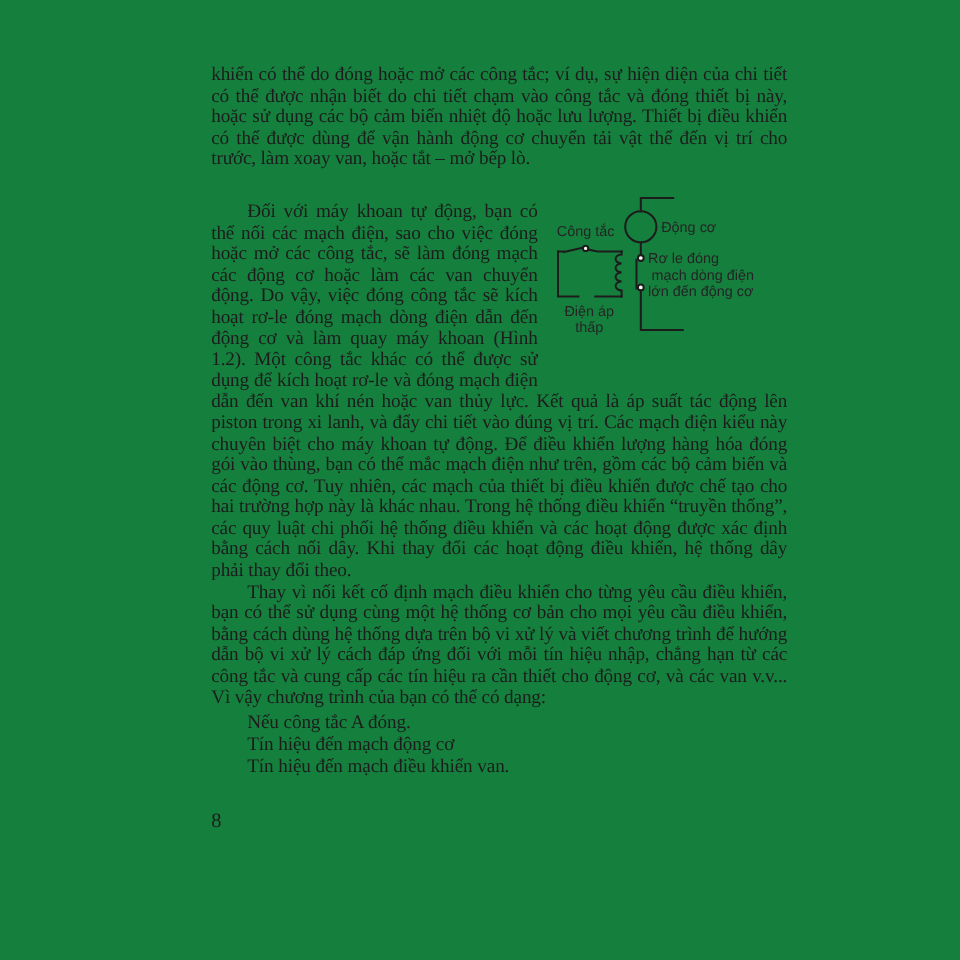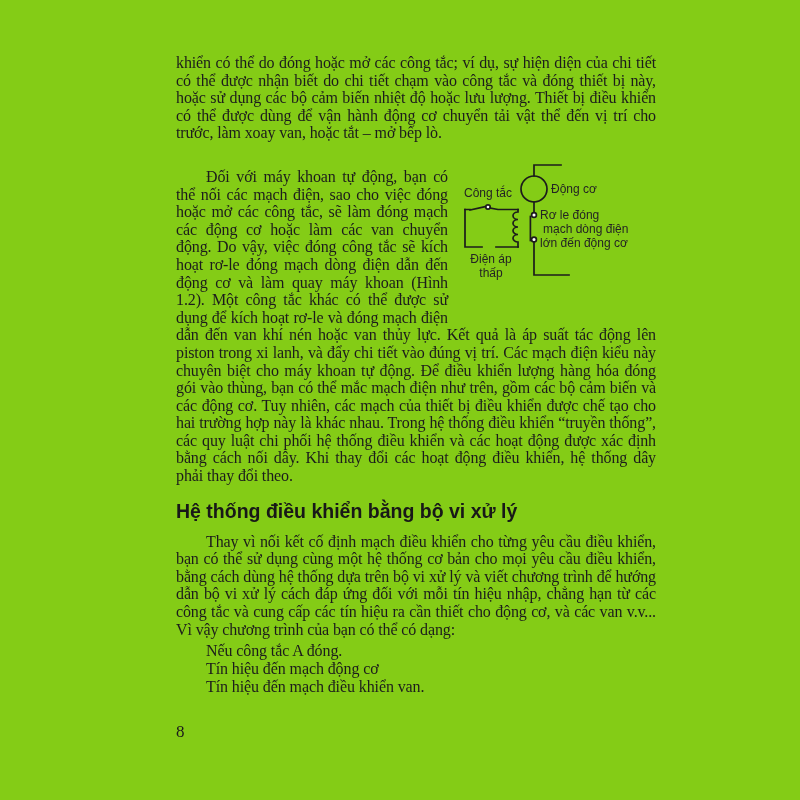--- a/index.html
+++ b/index.html
@@ -4,21 +4,21 @@
 <style>
   html, body { margin: 0; padding: 0; }
   body {
     width: 800px; height: 800px;
     background: #f4f4f2;
     font-family: "Liberation Serif", "DejaVu Serif", serif;
   }
   .page {
     position: relative;
     width: 800px; height: 800px;
-    background: #84cc16;
+    background: #15803d;
     overflow: hidden;
     box-sizing: border-box;
     padding: 54px 144px 0 176px;
     color: #1c1c1c;
   }
   .content { width: 480px; }
   p.body-text {
     margin: 0;
     font-size: 16px;
     line-height: 17.6px;
@@ -108,21 +108,20 @@
         <text class="svg-label" x="84" y="67">Rơ le đóng</text>
         <text class="svg-label" x="87" y="81">mạch dòng điện</text>
         <text class="svg-label" x="84" y="95">lớn đến động cơ</text>
         <text class="svg-label" x="35" y="111" text-anchor="middle">Điện áp</text>
         <text class="svg-label" x="35" y="125" text-anchor="middle">thấp</text>
       </svg>
     </div>
 
     <p class="body-text indent para2">Đối với máy khoan tự động, bạn có thể nối các mạch điện, sao cho việc đóng hoặc mở các công tắc, sẽ làm đóng mạch các động cơ hoặc làm các van chuyển động. Do vậy, việc đóng công tắc sẽ kích hoạt rơ-le đóng mạch dòng điện dẫn đến động cơ và làm quay máy khoan (Hình 1.2). Một công tắc khác có thể được sử dụng để kích hoạt rơ-le và đóng mạch điện dẫn đến van khí nén hoặc van thủy lực. Kết quả là áp suất tác động lên piston trong xi lanh, và đẩy chi tiết vào đúng vị trí. Các mạch điện kiểu này chuyên biệt cho máy khoan tự động. Để điều khiển lượng hàng hóa đóng gói vào thùng, bạn có thể mắc mạch điện như trên, gồm các bộ cảm biến và các động cơ. Tuy nhiên, các mạch của thiết bị điều khiển được chế tạo cho hai trường hợp này là khác nhau. Trong hệ thống điều khiển “truyền thống”, các quy luật chi phối hệ thống điều khiển và các hoạt động được xác định bằng cách nối dây. Khi thay đổi các hoạt động điều khiển, hệ thống dây phải thay đổi theo.</p>
 
-    <h2 class="section-heading">Hệ thống điều khiển bằng bộ vi xử lý</h2>
 
     <p class="body-text indent para3">Thay vì nối kết cố định mạch điều khiển cho từng yêu cầu điều khiển, bạn có thể sử dụng cùng một hệ thống cơ bản cho mọi yêu cầu điều khiển, bằng cách dùng hệ thống dựa trên bộ vi xử lý và viết chương trình để hướng dẫn bộ vi xử lý cách đáp ứng đối với mỗi tín hiệu nhập, chẳng hạn từ các công tắc và cung cấp các tín hiệu ra cần thiết cho động cơ, và các van v.v... Vì vậy chương trình của bạn có thể có dạng:</p>
 
     <div class="program">
       <div>Nếu công tắc A đóng.</div>
       <div>Tín hiệu đến mạch động cơ</div>
       <div>Tín hiệu đến mạch điều khiển van.</div>
     </div>
 
     <div class="page-number">8</div>

